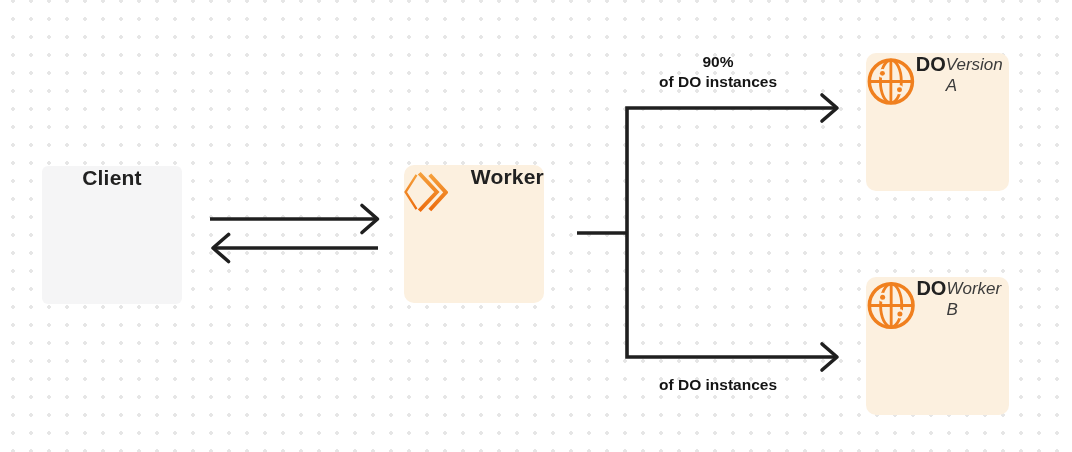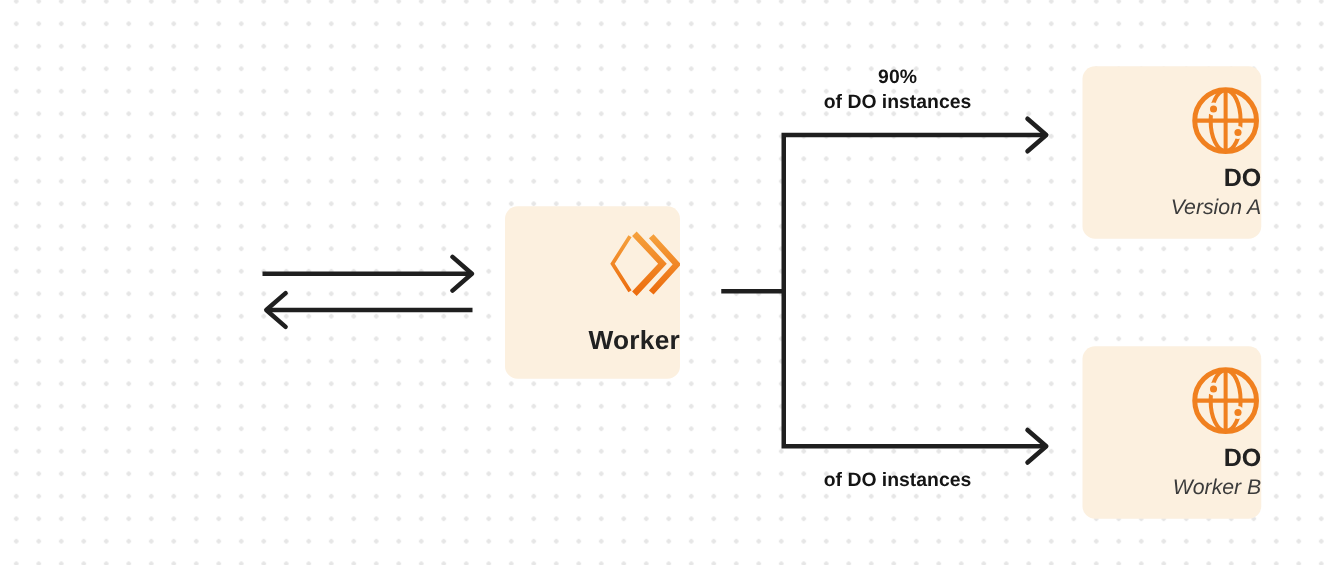--- a/index.html
+++ b/index.html
@@ -15,22 +15,21 @@
     background-position: 4px 10px;
   }
   .wires {
     position: absolute;
     left: 0; top: 0;
     width: 1072px; height: 452px;
   }
   .node {
     position: absolute;
     display: flex;
-    flex-direction: column;
-    align-items: flex-end;
+    align-items: flex-start;
     justify-content: center;
     box-sizing: border-box;
   }
   .node-client {
     left: 42px; top: 166px;
     width: 140px; height: 138px;
     background: #f5f5f6;
     border-radius: 6px;
   }
   .node-label {
@@ -97,20 +96,23 @@
       <path d="M836 108 H627 V357 H836"></path>
     </g>
     <g stroke="#1F1F1F" stroke-width="3.6" fill="none" stroke-linecap="round" stroke-linejoin="round">
       <path d="M362 205.5 L377.5 219 L362 232.5"></path>
       <path d="M228.5 234.5 L213 248 L228.5 261.5"></path>
       <path d="M822 95 L837 108 L822 121"></path>
       <path d="M822 344 L837 357 L822 370"></path>
     </g>
   </svg>
 
+  <div class="node node-client">
+    <div class="node-label">Client</div>
+  </div>
 
   <div class="node node-worker">
     <svg class="worker-icon" width="56" height="54" viewBox="0 0 56 54" xmlns="http://www.w3.org/2000/svg" aria-hidden="true">
       <defs>
         <linearGradient id="wgrad" x1="0" y1="0" x2="0" y2="1">
           <stop offset="0" stop-color="#F5A03C"></stop>
           <stop offset="1" stop-color="#EC6D0F"></stop>
         </linearGradient>
       </defs>
       <g fill="none" stroke="url(#wgrad)" stroke-linejoin="miter" stroke-linecap="butt">

